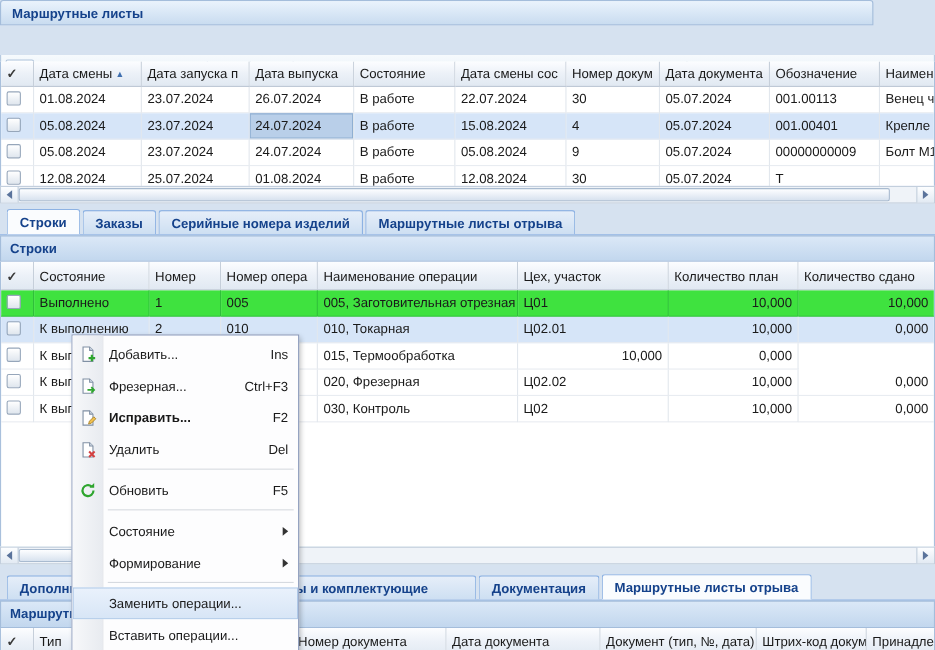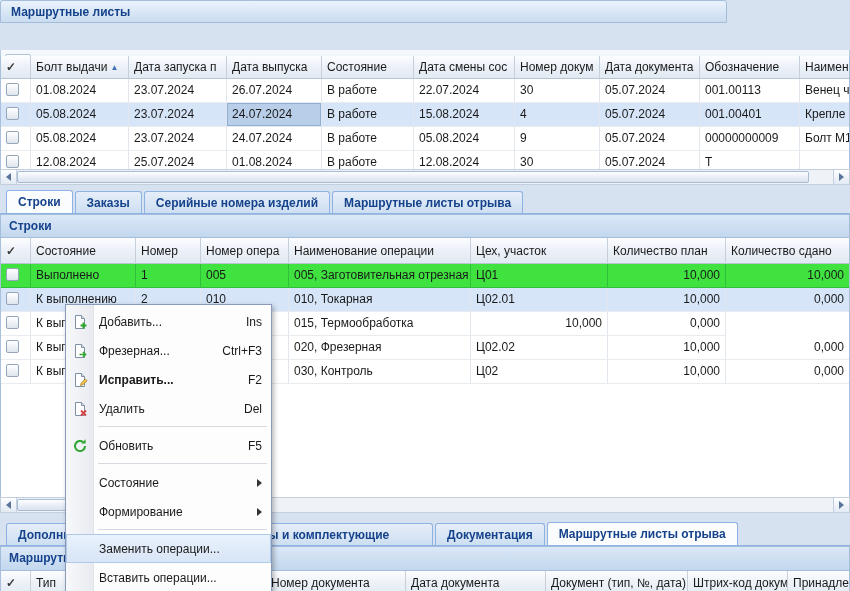--- a/index.html
+++ b/index.html
@@ -1,21 +1,21 @@
 <!DOCTYPE html>
 <html><head>
 <meta charset="utf-8">
 <style>
   * { margin:0; padding:0; box-sizing:border-box; }
   html,body { width:850px; height:591px; overflow:hidden; }
   body { font-family:"Liberation Sans", sans-serif; font-size:12px; color:#1a1a1a; background:#D6E2F0; }
   .app { position:absolute; left:0; top:0; width:850px; height:591px; background:#D6E2F0; overflow:hidden; }
 
   
-  .titlebar { position:absolute; left:0; top:0; width:727px; height:23px;
+  .titlebar { position:absolute; left:0; top:0; width:794px; height:23px;
     background:linear-gradient(#EAF3FC,#C9DCF0); border:1px solid #A4BDDB; border-radius:3px 3px 0 0;
     color:#15428B; font-weight:bold; padding:4px 0 0 10px; }
 
   
   .toolbar { position:absolute; left:0; top:23px; width:850px; height:33px;
     background:linear-gradient(#F6FAFD,#DEE9F4); border:1px solid #B7CBE1; border-top:none;
     display:flex; align-items:center; padding:0 4px; gap:2px;margin-top:27px; }
   .tb { width:26px; height:24px; display:flex; align-items:center; justify-content:center; border-radius:2px; }
   .tb.boxed { border:1px solid #AFC3DB; background:linear-gradient(#FFFFFF,#E8F0F9); }
   .tsep { width:1px; height:20px; background:#B9CBDE; margin:0 4px; flex:none; }
@@ -217,21 +217,21 @@
     <div class="tb">
       <span><svg width="17" height="17" viewBox="0 0 17 17">
             <path d="M12.5 1.8a3.6 3.6 0 0 0-4 5L2.2 13a1.9 1.9 0 0 0 2.7 2.7l6.2-6.3a3.6 3.6 0 0 0 4.9-4l-2.3 2.2-2.4-.9-.9-2.4z" fill="#E9B14C" stroke="#A87C25" stroke-width="0.8"></path>
           </svg></span>
     </div>
   </div>
 
   <div class="panel grid1">
     <div class="row g1">
       <div class="gh"><span class="chkglyph">✓</span></div>
-      <div class="gh"><span>Болт выдачи</span><span class="sorticon">▲</span></div>
+      <div class="gh"><span>Дата смены</span><span class="sorticon">▲</span></div>
       <div class="gh"><span>Дата запуска п</span></div>
       <div class="gh"><span>Дата выпуска</span></div>
       <div class="gh"><span>Состояние</span></div>
       <div class="gh"><span>Дата смены сос</span></div>
       <div class="gh"><span>Номер докум</span></div>
       <div class="gh"><span>Дата документа</span></div>
       <div class="gh"><span>Обозначение</span></div>
       <div class="gh"><span>Наимен</span></div>
     </div>
 

